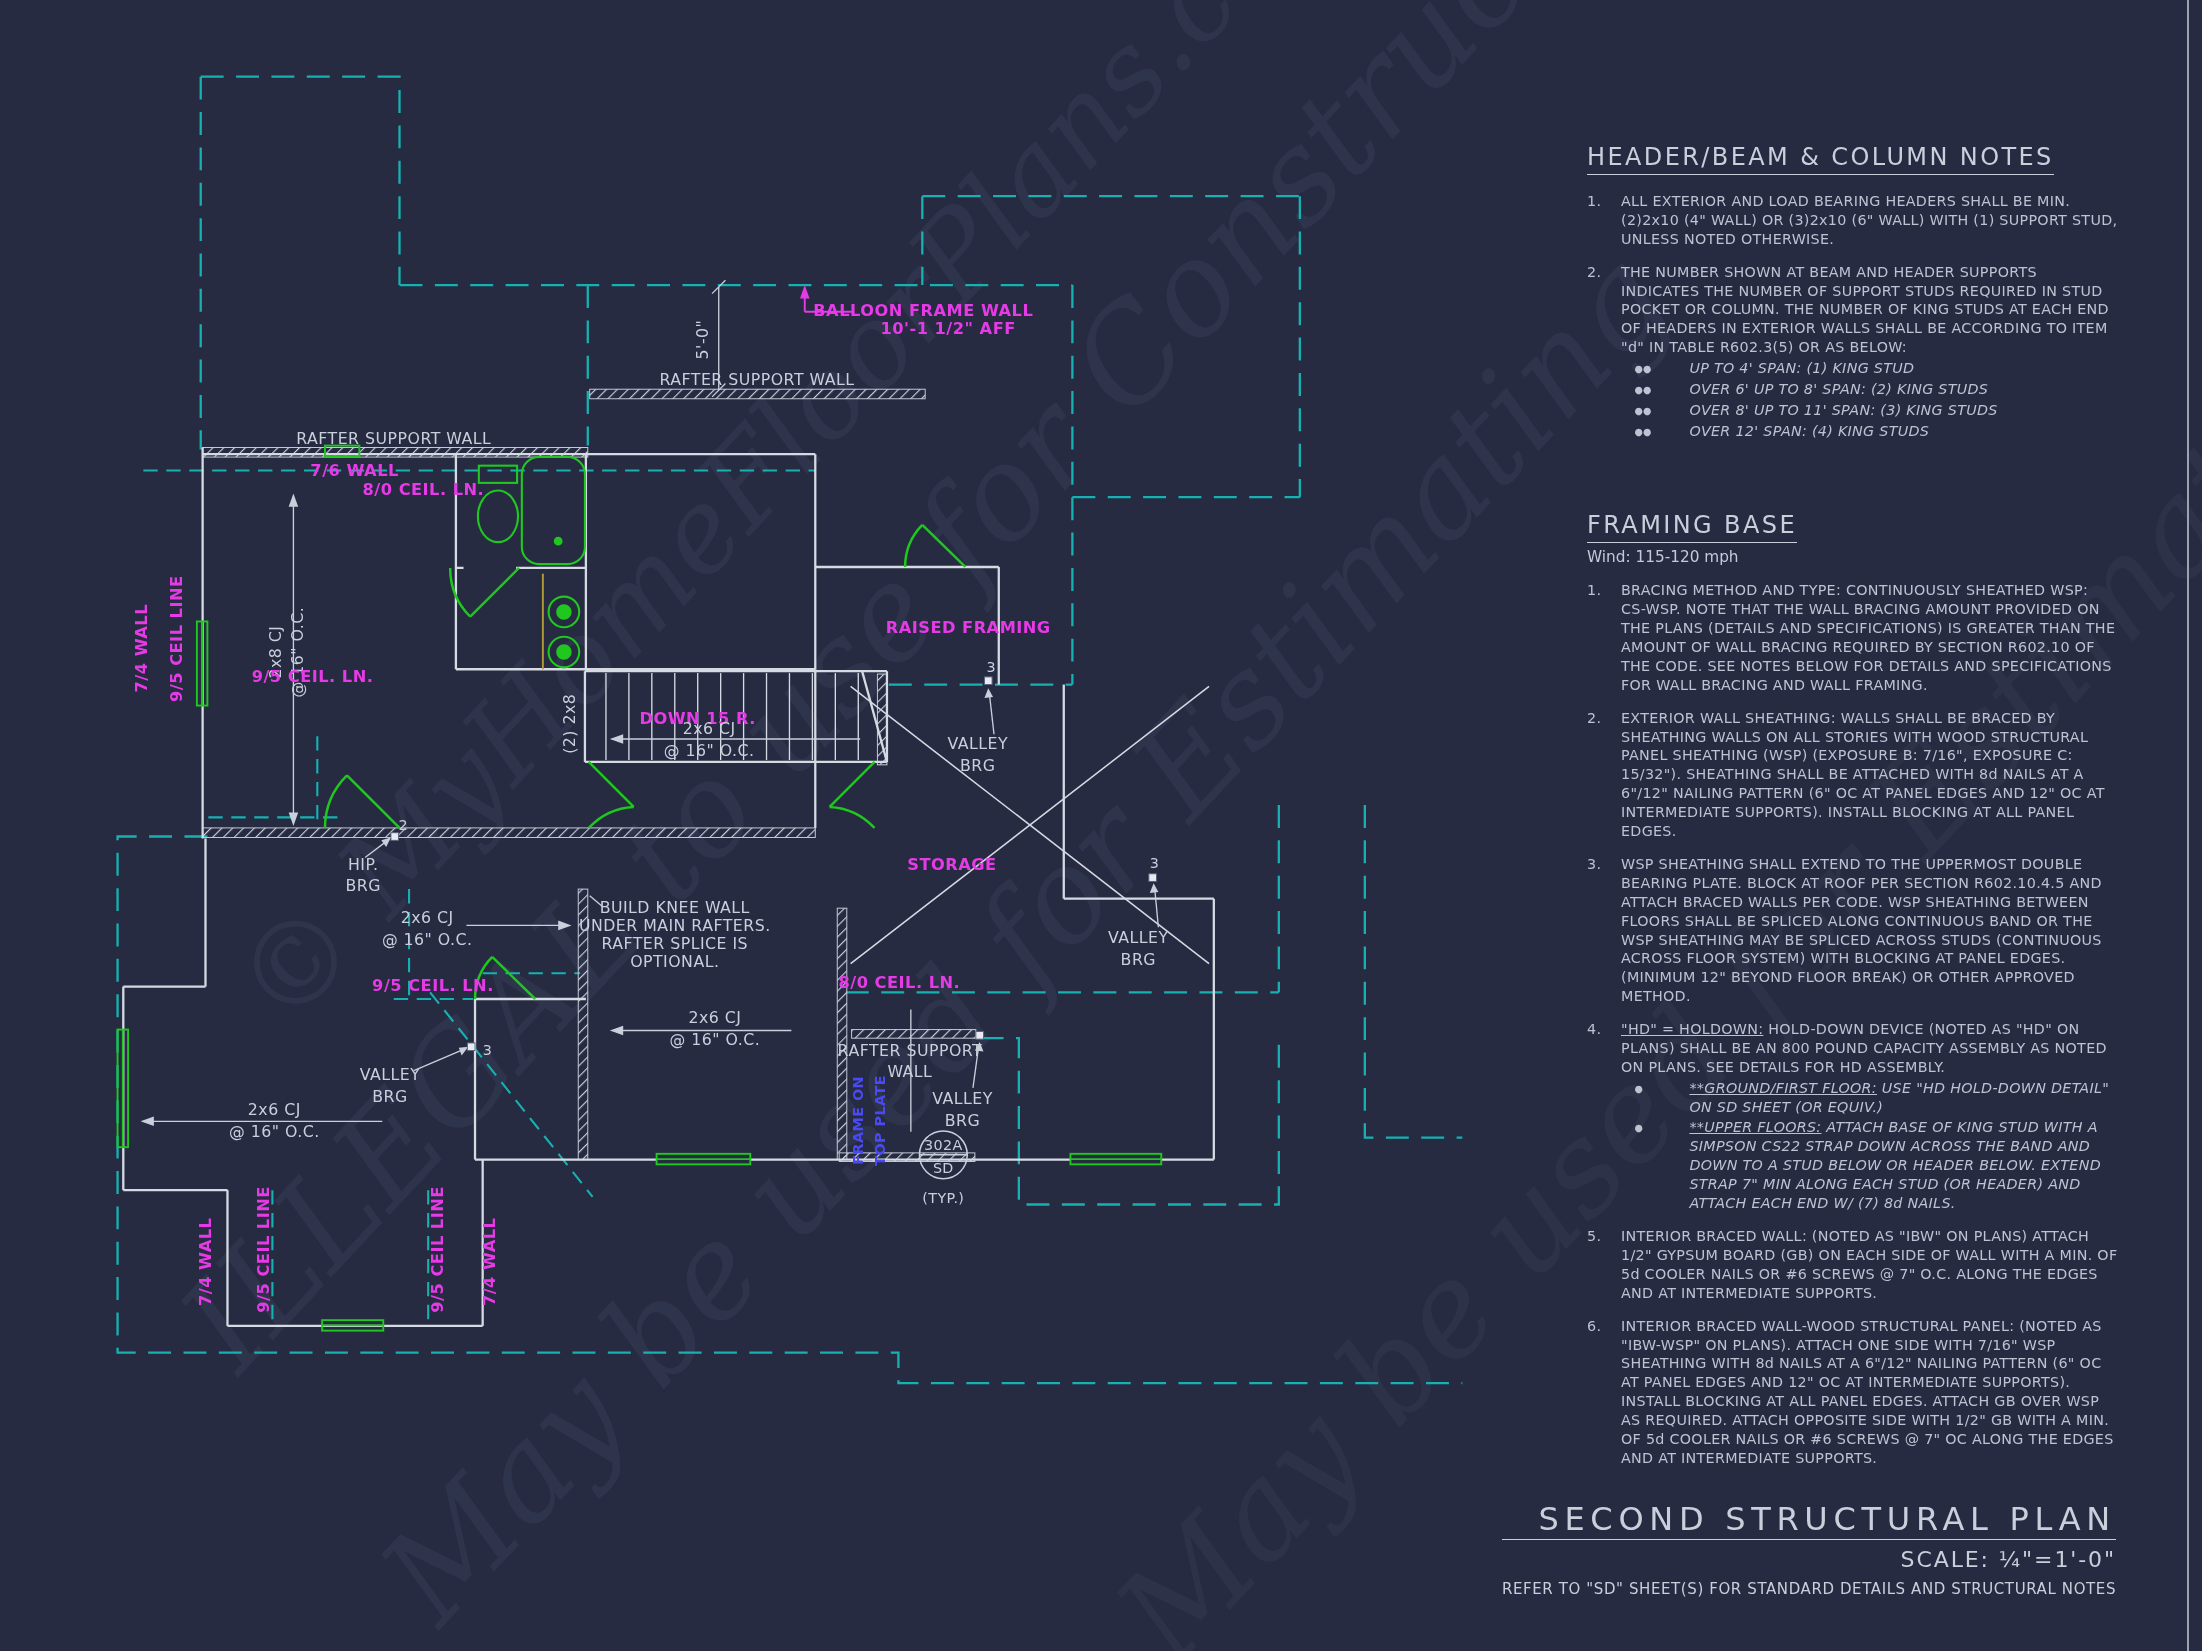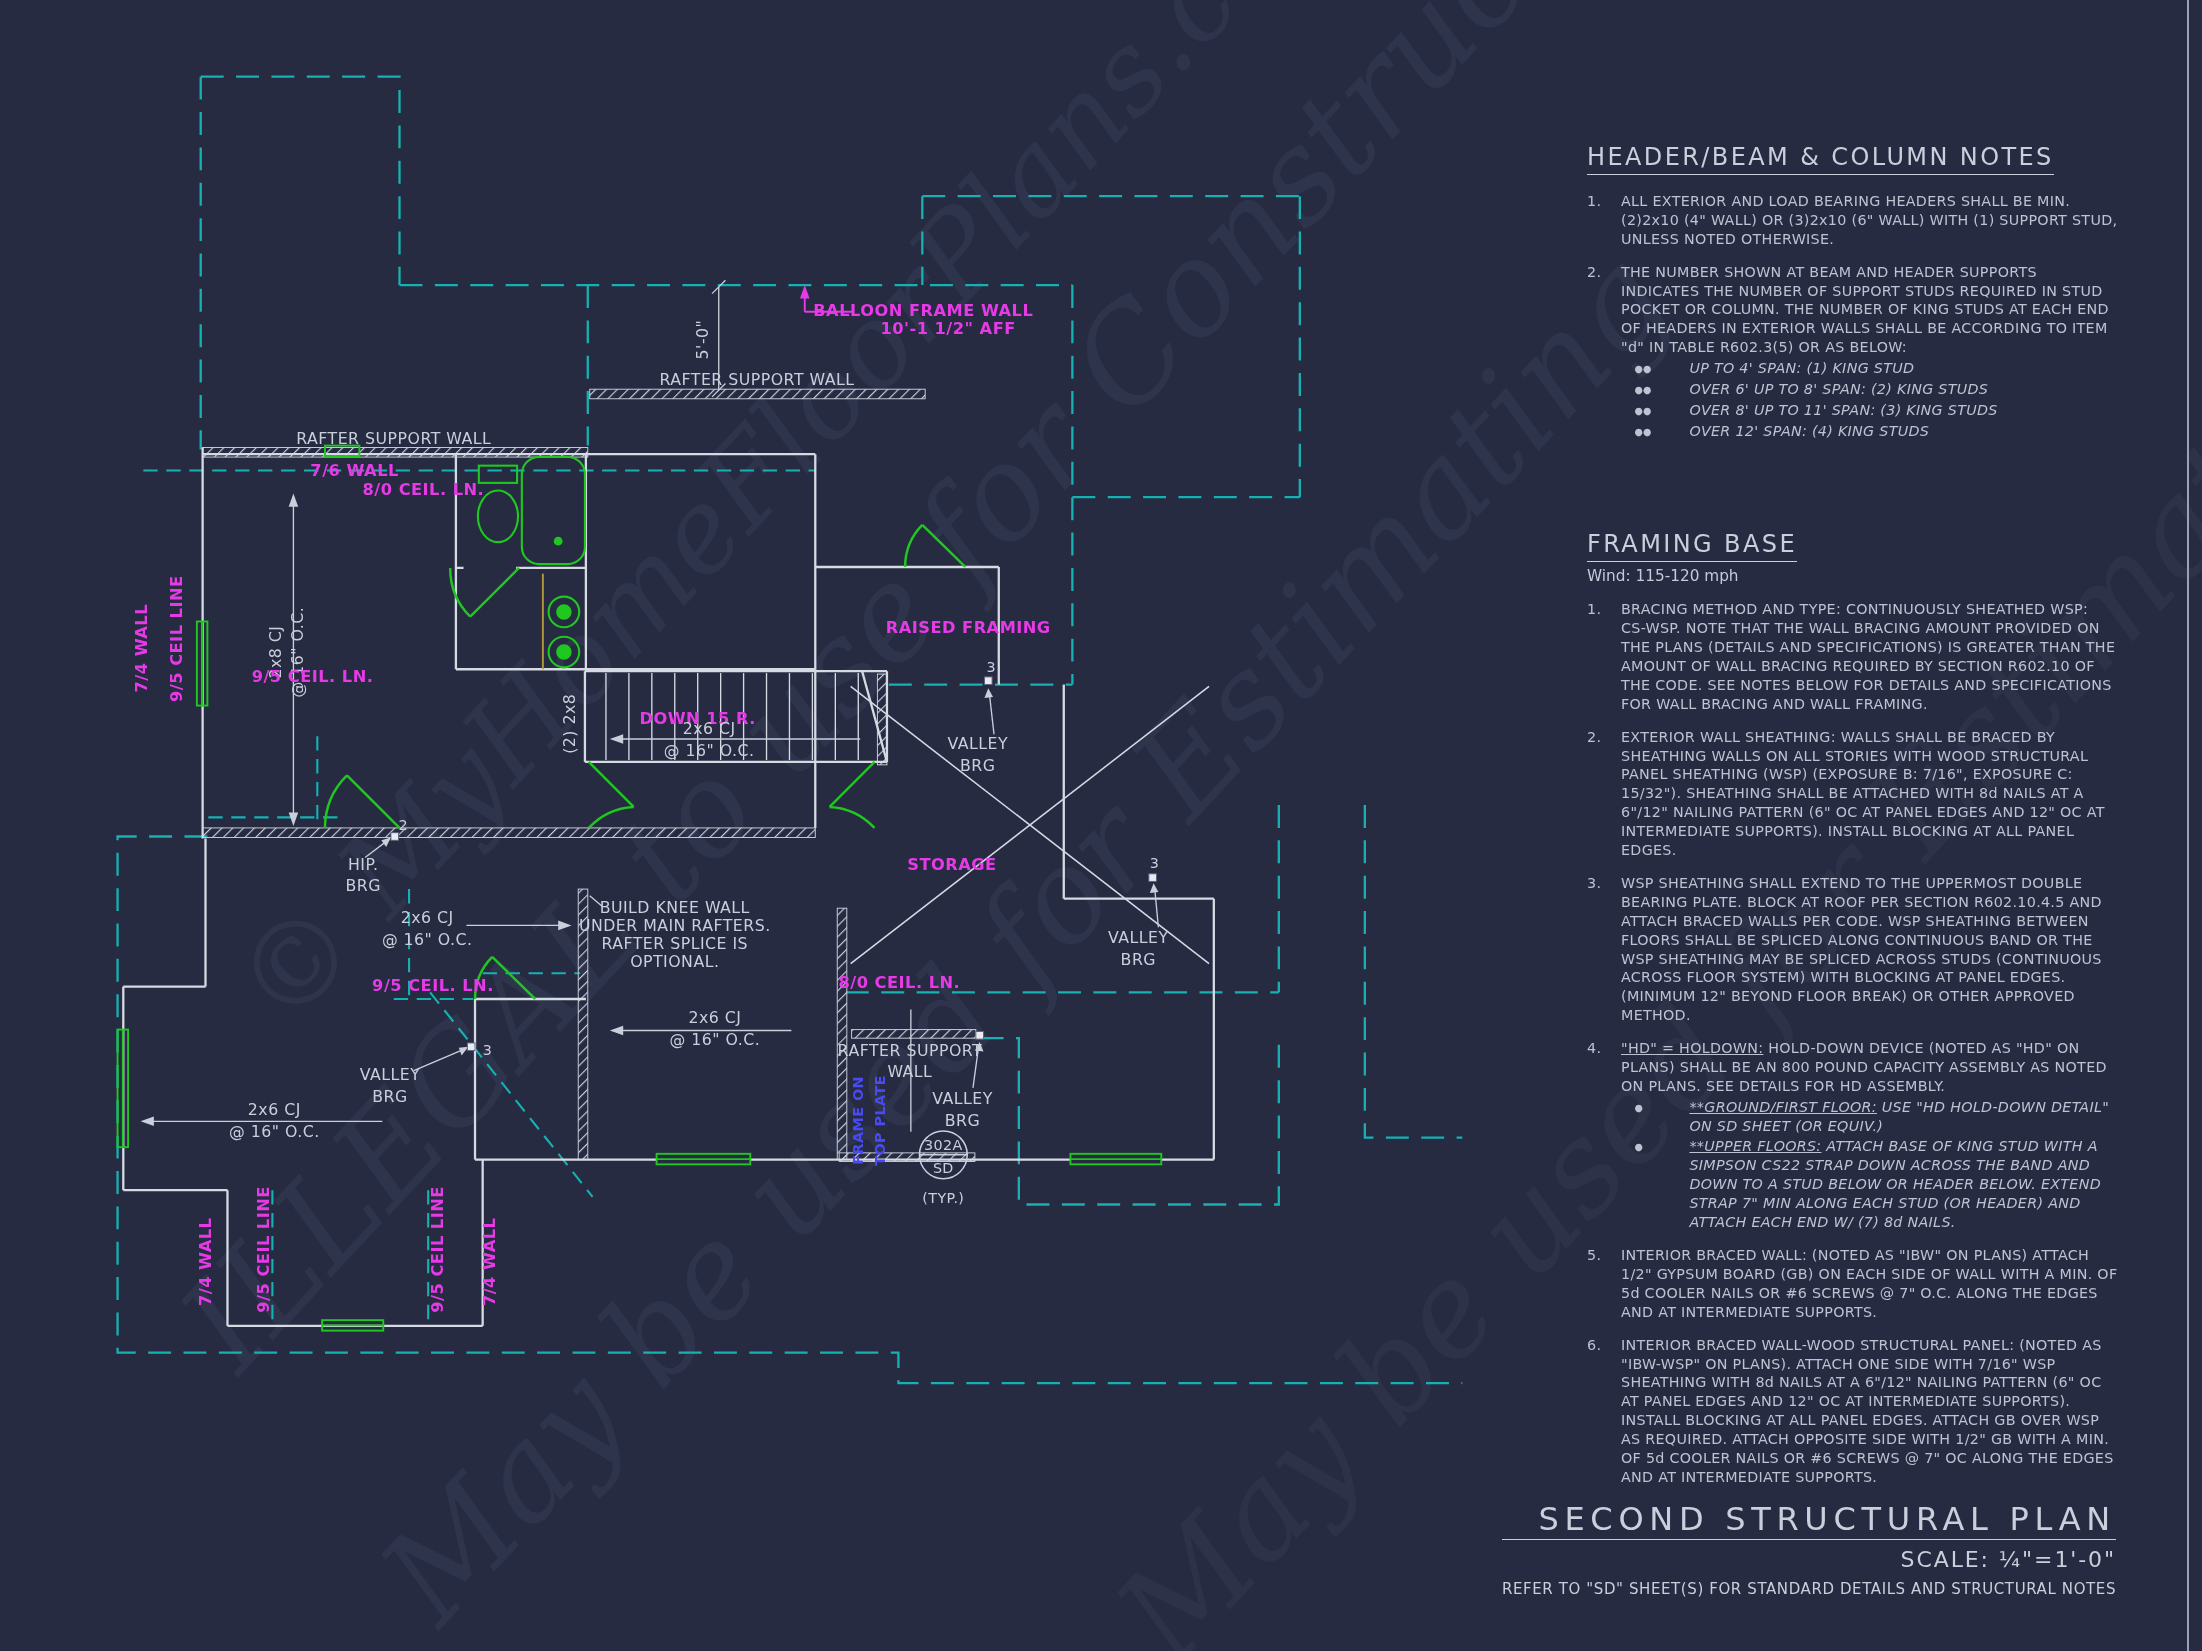--- a/index.html
+++ b/index.html
@@ -16,21 +16,21 @@
   .nt-title{font-size:24px;letter-spacing:2.4px;color:#c9cfdb;
             border-bottom:1.9px solid #c9cfdb;display:inline-block;padding-bottom:2.9px;margin-bottom:17px;}
   .nt-wind{font-size:15.3px;margin:-11.5px 0 15.3px 0;color:#c3cad8;}
   .note-item{display:flex;margin-bottom:14.3px;font-size:14.3px;line-height:1.32;letter-spacing:0.3px;}
   .note-num{width:34px;flex:none;}
   .note-body{flex:1;}
   .lead{text-decoration:underline;}
   .bullet-row{display:flex;margin-top:1.9px;}
   .bullet-g{width:55px;flex:none;text-align:left;padding-left:13.4px;font-size:9.6px;line-height:19px;}
   .bullet-t{flex:1;font-style:italic;}
-  #hdr-notes{margin-bottom:89px;}
+  #hdr-notes{margin-bottom:70px;}
   
   #titleblock{position:absolute;right:86px;bottom:54px;text-align:right;color:#c9cfdb;}
   #tb-title{font-size:32px;letter-spacing:5.7px;border-bottom:1.9px solid #c9cfdb;padding-bottom:1px;}
   #tb-scale{font-size:22px;letter-spacing:1.9px;margin-top:7.6px;}
   #tb-note{font-size:15px;letter-spacing:0.6px;margin-top:7.6px;}
   #border-right{position:absolute;top:0;bottom:0;right:13.4px;width:1.9px;background:#9ba3b3;}
 </style>
 </head>
 <body>
 

